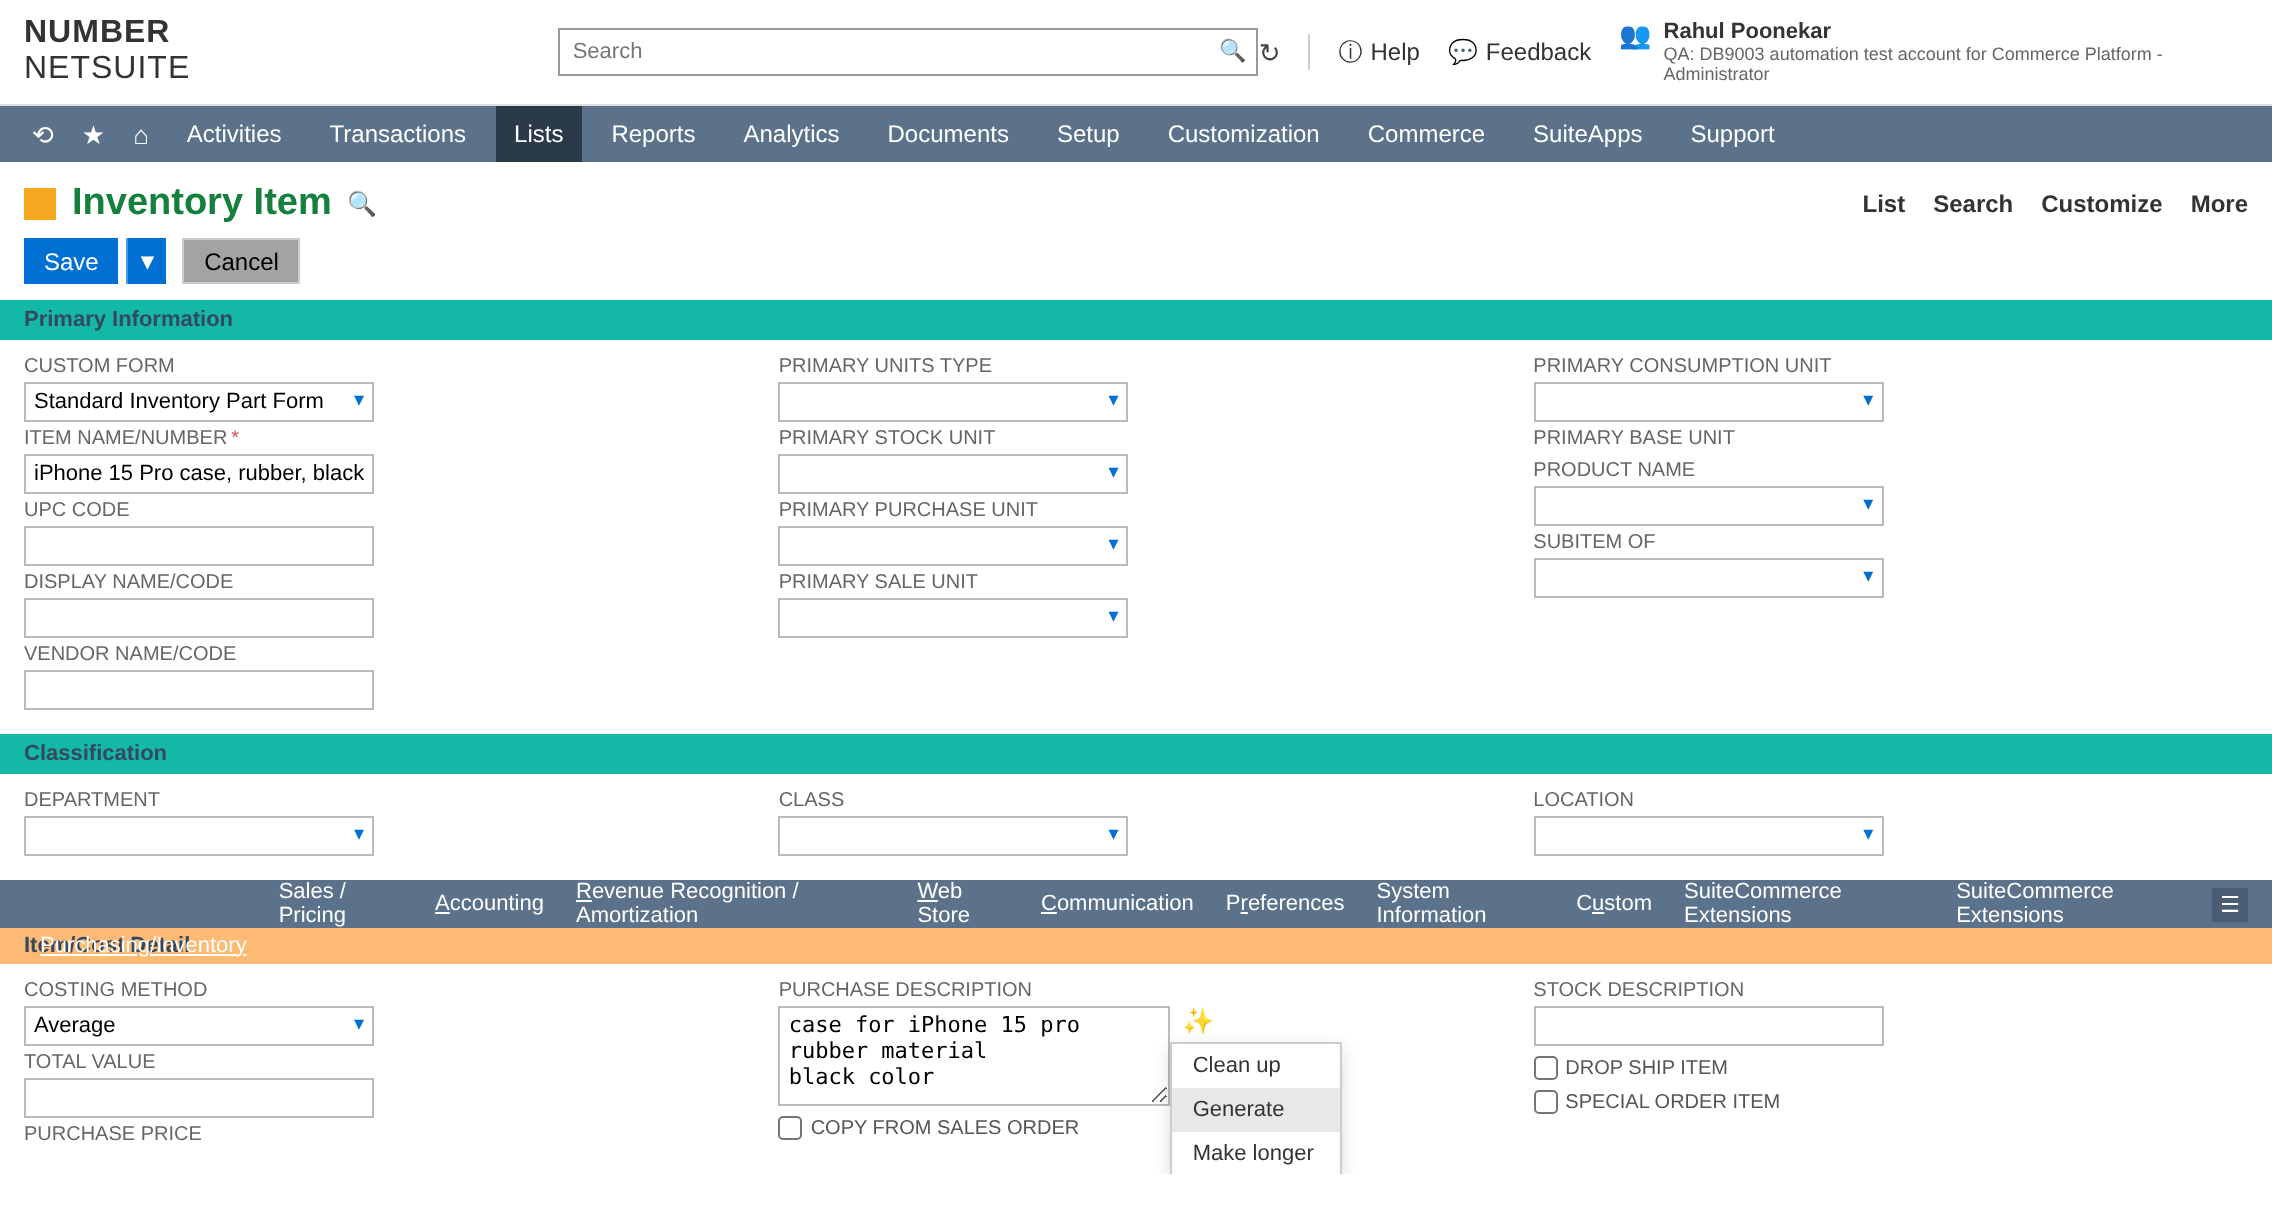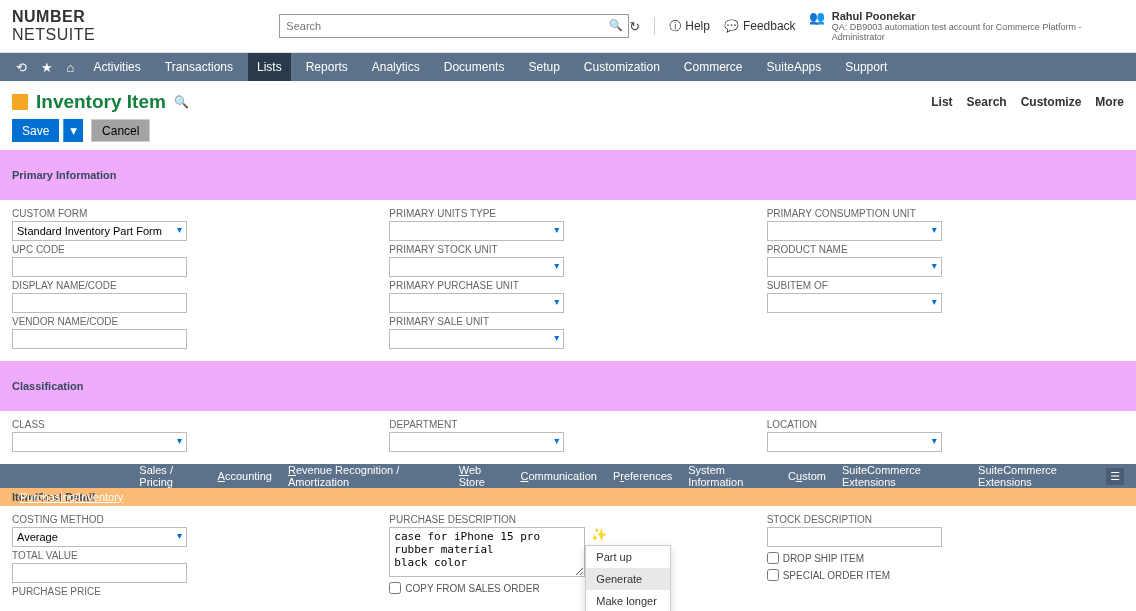--- a/index.html
+++ b/index.html
@@ -23,21 +23,21 @@
 .page-header { display: flex; align-items: center; padding: 10px 12px 6px; }
 .page-icon { width: 16px; height: 16px; background: #f5a623; margin-right: 8px; display:inline-block; }
 .page-title { font-size: 19px; font-weight: 600; color: #15803d; margin-right: 8px; }
 .page-search { color: #999; font-size: 12px; }
 .page-actions-right { margin-left: auto; display: flex; gap: 14px; }
 .page-action-link { color: #333; font-size: 12px; font-weight: 600; cursor: pointer; }
 .btn-row { padding: 0 12px 8px; display: flex; gap: 4px; }
 .btn-save { background: #0070d2; color: #fff; border: none; padding: 4px 10px; font-size: 12px; cursor: pointer; }
 .btn-save-dd { background: #0070d2; color: #fff; border: none; padding: 4px 6px; cursor: pointer; border-left:1px solid rgba(255,255,255,0.3);}
 .btn-cancel { background: #a3a3a3; border: 1px solid #ccc; padding: 3px 10px; font-size: 12px; margin-left: 4px; cursor: pointer; }
-.section-header { background: #f0abfc; color: #34495e; padding: 19px 12px; font-size: 11px; font-weight: 700; margin: 0; }
+.section-header { background: #14b8a6; color: #34495e; padding: 4px 12px; font-size: 11px; font-weight: 700; margin: 0; }
 .form-grid { display: flex; padding: 8px 12px 12px; gap: 20px; }
 .form-col { flex: 1; display: flex; flex-direction: column; gap: 3px; }
 .form-field label { display: block; font-size: 10px; color: #666; margin-bottom: 2px; text-transform: uppercase; }
 .req { color: #d9534f; margin-left: 2px; }
 .form-input { width: 175px; height: 20px; border: 1px solid #bbb; padding: 2px 4px; font-size: 11px; background:#fff; }
 .form-select { width: 175px; height: 20px; border: 1px solid #bbb; padding: 1px 4px; font-size: 11px; background: #fff; appearance: none; position: relative; }
 .select-wrap { position: relative; display: inline-block; width: 175px; }
 .select-wrap::after { content: '▾'; position: absolute; right: 5px; top: 3px; color: #0070d2; font-size: 10px; pointer-events: none; }
 .textarea { width: 196px; height: 50px; border: 1px solid #bbb; padding: 2px 4px; font-size: 11px; resize: both; }
 .tab-bar { background: #5b728a; display: flex; align-items: center; padding: 0 12px; height: 24px; position: relative; }
@@ -111,44 +111,48 @@
 <div class="btn-row">
   <button class="btn-save">Save</button>
   <button class="btn-save-dd">▾</button>
   <button class="btn-cancel">Cancel</button>
 </div>
 
 <div class="section-header">Primary Information</div>
 <div class="form-grid">
   <div class="form-col">
     <div class="form-field"><label>CUSTOM FORM</label><div class="select-wrap"><input class="form-select" value="Standard Inventory Part Form" style=""></div></div>
+    <div class="form-field"><label><span>ITEM NAME/NUMBER</span><span class="req">*</span></label><input class="form-input" value="iPhone 15 Pro case, rubber, black" style=""></div>
     <div class="form-field"><label>UPC CODE</label><input class="form-input" style=""></div>
     <div class="form-field"><label>DISPLAY NAME/CODE</label><input class="form-input" style=""></div>
     <div class="form-field"><label>VENDOR NAME/CODE</label><input class="form-input" style=""></div>
   </div>
   <div class="form-col">
     <div class="form-field"><label>PRIMARY UNITS TYPE</label><div class="select-wrap"><input class="form-select" style=""></div></div>
     <div class="form-field"><label>PRIMARY STOCK UNIT</label><div class="select-wrap"><input class="form-select" style=""></div></div>
     <div class="form-field"><label>PRIMARY PURCHASE UNIT</label><div class="select-wrap"><input class="form-select" style=""></div></div>
     <div class="form-field"><label>PRIMARY SALE UNIT</label><div class="select-wrap"><input class="form-select" style=""></div></div>
   </div>
   <div class="form-col">
     <div class="form-field"><label>PRIMARY CONSUMPTION UNIT</label><div class="select-wrap"><input class="form-select" style=""></div></div>
+    <div class="form-field">
+        <label>PRIMARY BASE UNIT</label>
+      </div>
     <div class="form-field"><label>PRODUCT NAME</label><div class="select-wrap"><input class="form-select" style=""></div></div>
     <div class="form-field"><label>SUBITEM OF</label><div class="select-wrap"><input class="form-select" style=""></div></div>
   </div>
 </div>
 
 <div class="section-header">Classification</div>
 <div class="form-grid">
   <div class="form-col">
+      <div class="form-field"><label>DEPARTMENT</label><div class="select-wrap"><input class="form-select" style=""></div></div>
+    </div>
+  <div class="form-col">
       <div class="form-field"><label>CLASS</label><div class="select-wrap"><input class="form-select" style=""></div></div>
-    </div>
-  <div class="form-col">
-      <div class="form-field"><label>DEPARTMENT</label><div class="select-wrap"><input class="form-select" style=""></div></div>
     </div>
   <div class="form-col">
       <div class="form-field"><label>LOCATION</label><div class="select-wrap"><input class="form-select" style=""></div></div>
     </div>
 </div>
 
 <div class="tab-bar">
   <span class="tab-item active"><span class="ul">P</span><span>urchasing/Inventory</span></span>
   <span class="tab-item">Sales / Pricing</span>
   <span class="tab-item"><span class="ul">A</span>ccounting</span>
@@ -175,21 +179,21 @@
   <div class="form-col">
     <div class="form-field">
       <label>PURCHASE DESCRIPTION</label>
       <div class="desc-wrap">
         <textarea class="textarea" style="">case for iPhone 15 pro
 rubber material
 black color</textarea>
         <div class="ai-icon-wrap">
           <span class="ai-icon">✨</span>
           <div class="context-menu">
-            <div class="context-item">Part up</div>
+            <div class="context-item">Clean up</div>
             <div class="context-item hover">Generate</div>
             <div class="context-item">Make longer</div>
 
           </div>
         </div>
       </div>
     </div>
     <div class="checkbox-row">
         <input type="checkbox" style="">
         <span>COPY FROM SALES ORDER</span>

